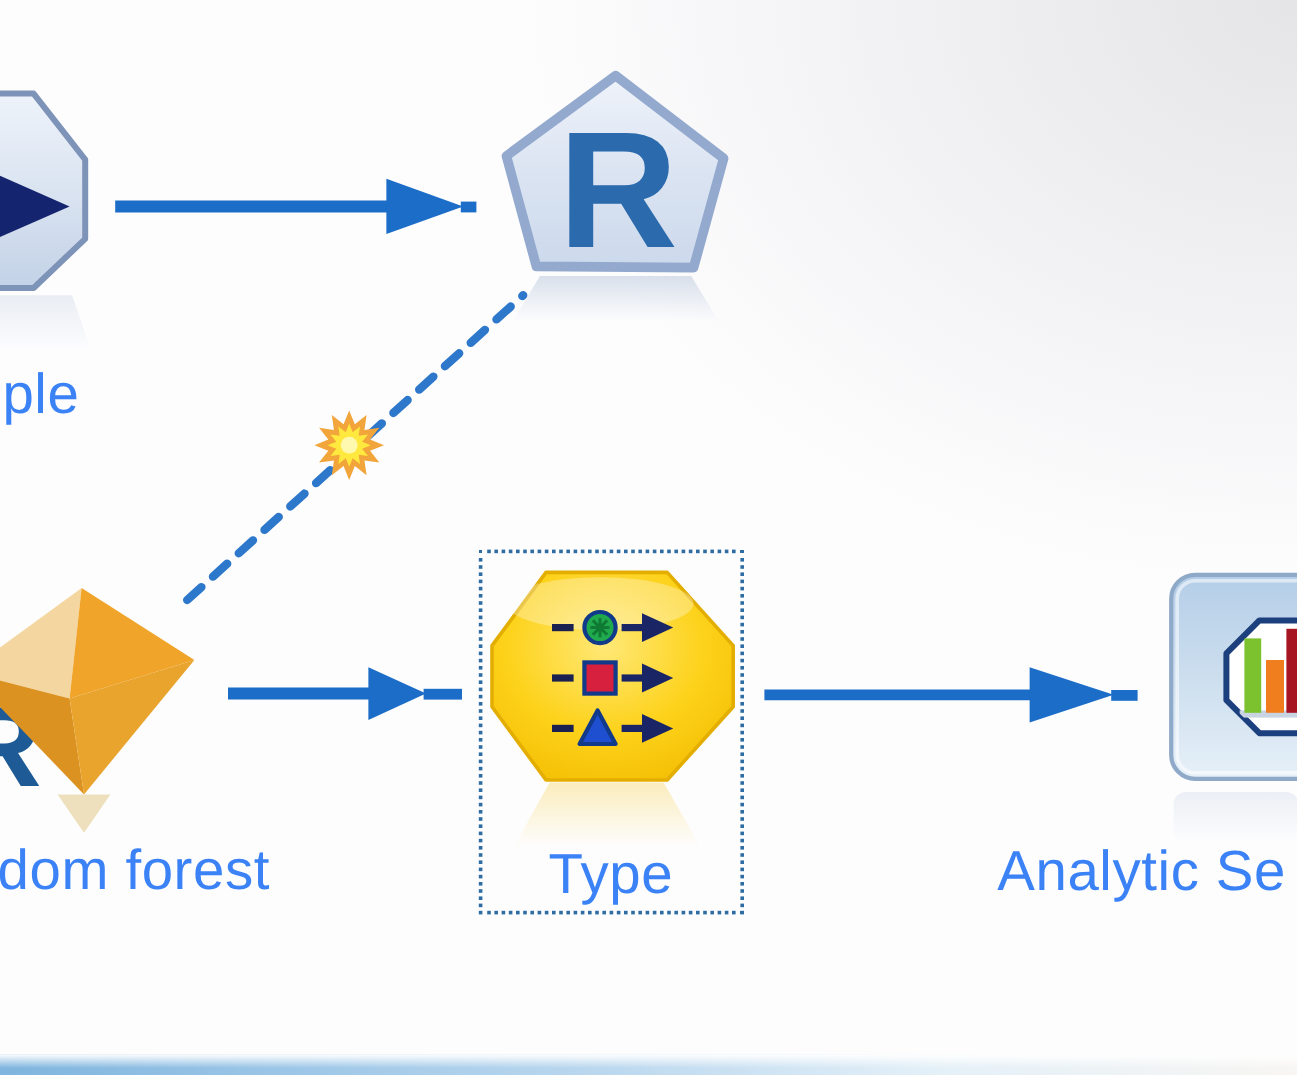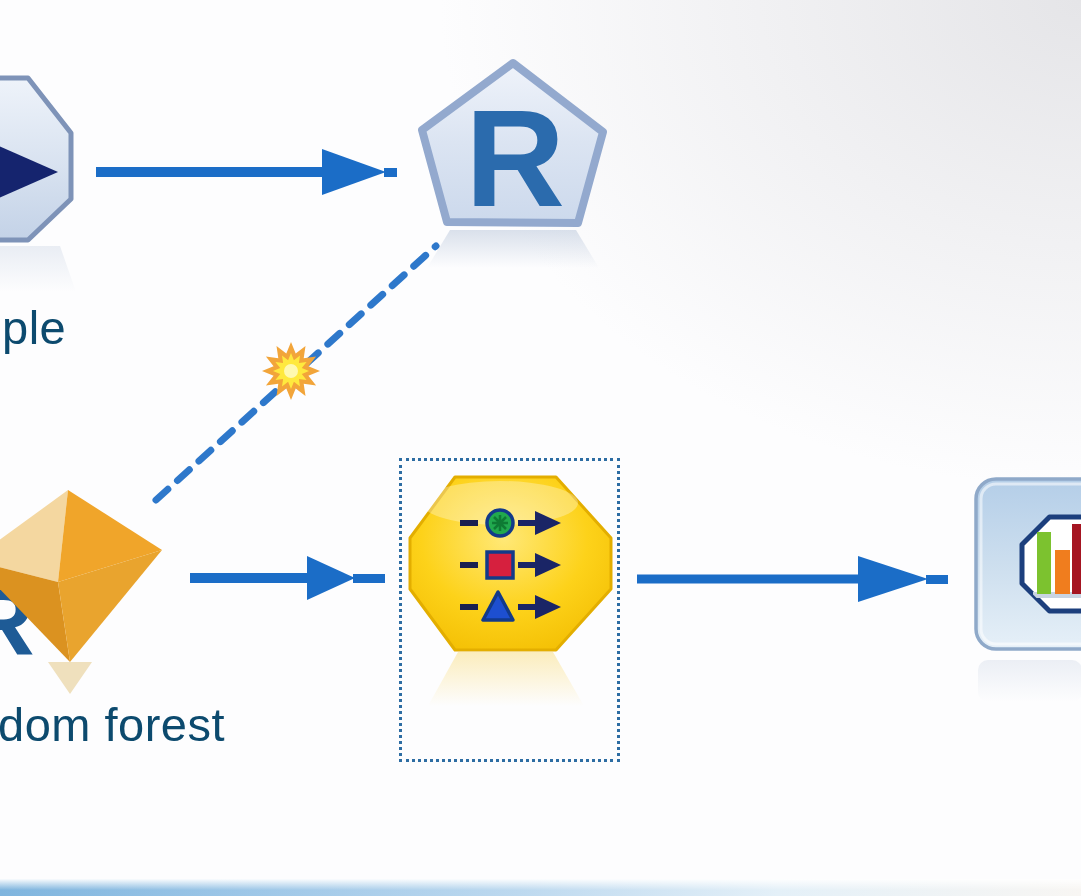--- a/index.html
+++ b/index.html
@@ -12,21 +12,21 @@
     background:radial-gradient(ellipse at top right, rgba(205,205,210,0.50), rgba(205,205,210,0.0) 70%);
     pointer-events:none;
   }
   .selection-rect {
     position:absolute; left:399px; top:458px; width:215px; height:298px;
     border:3px dotted #2d6da3; background:transparent;
   }
   svg.scene { position:absolute; left:0; top:0; }
   svg.scene text { font-family:"Liberation Sans", sans-serif; }
   .label {
-    position:absolute; font-size:47px; line-height:1.06; color:#0c4a6e;
+    position:absolute; font-size:47px; line-height:1.06; color:#3b82f6;
     white-space:nowrap; letter-spacing:0.5px;
   }
   .label-center { text-align:center; }
   .bottom-strip {
     position:absolute; left:0; bottom:0; width:100%; height:17px;
     background-image:
       linear-gradient(to top, rgba(255,255,255,0) 35%, rgba(255,255,255,0.95) 100%),
       linear-gradient(to right, #7fb5de 0%, #9cc6e7 22%, #bdd9ef 48%, #e4f0f8 72%, #f8f6f3 100%);
   }
 </style>
@@ -166,17 +166,19 @@
         </g>
       </g>
     </g>
   </svg>
 
   <div class="label" style="left:2px; top:303px;">ple</div>
 
 
   <div class="label" style="left:-2px; top:700px;">dom forest</div>
 
+  <div class="label label-center" style="left:400px; top:703px; width:218px;">Type</div>
 
+  <div class="label" style="left:831px; top:701px;">Analytic Se</div>
 
   <div class="bottom-strip"></div>
 
 </div>
 
 </body></html>

